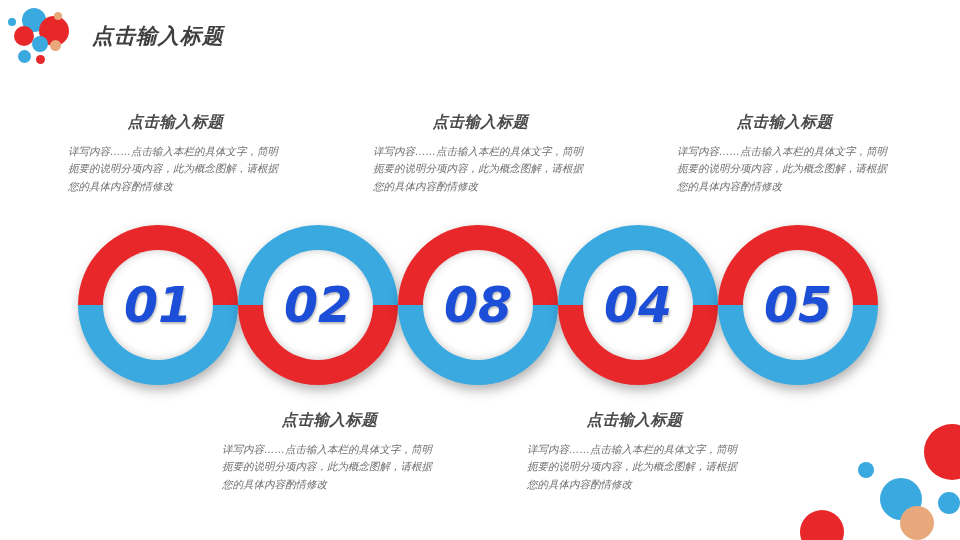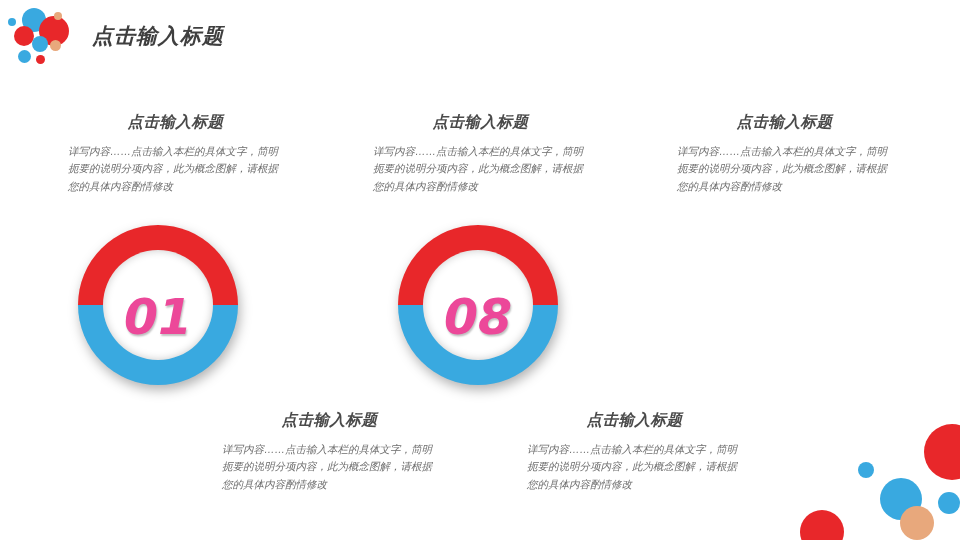--- a/index.html
+++ b/index.html
@@ -34,23 +34,23 @@
   }
 
   
   .rings{position:absolute;left:0;top:225px;width:960px;height:170px;}
   .ring{
     position:absolute;width:160px;height:160px;border-radius:50%;
     filter:drop-shadow(2px 5px 6px rgba(0,0,0,.30));
   }
   .ring .half{position:absolute;width:160px;height:160px;border-radius:50%;}
   .ring .num{
-    position:absolute;left:0;top:12px;width:160px;height:160px;
+    position:absolute;left:0;top:0;width:160px;height:160px;
     display:flex;align-items:center;justify-content:center;
-    font-size:49px;font-weight:bold;color:#ec4899;
+    font-size:49px;font-weight:bold;color:#1d4ed8;
     font-family:"DejaVu Sans",sans-serif;
     text-shadow:1px 2px 2px rgba(0,0,0,.25);
   }
 
   
   .deco i{position:absolute;border-radius:50%;display:block;}
 </style>
 </head>
 <body>
 
@@ -88,29 +88,47 @@
 
   <div class="rings">
 
     <div class="ring" style="left:78px;top:0;">
       <div class="half" style="background:#e8272a;clip-path:inset(0 0 50% 0);"></div>
       <div class="half" style="background:#39a9e0;clip-path:inset(50% 0 0 0);"></div>
       <div class="half" style="left:25px;top:25px;width:110px;height:110px;background:#fff;box-shadow:inset 0 0 8px rgba(0,0,0,.22);"></div>
       <div class="num">01</div>
     </div>
 
+    <div class="ring" style="left:238px;top:0;">
+      <div class="half" style="background:#39a9e0;clip-path:inset(0 0 50% 0);"></div>
+      <div class="half" style="background:#e8272a;clip-path:inset(50% 0 0 0);"></div>
+      <div class="half" style="left:25px;top:25px;width:110px;height:110px;background:#fff;box-shadow:inset 0 0 8px rgba(0,0,0,.22);"></div>
+      <div class="num">02</div>
+    </div>
 
     <div class="ring" style="left:398px;top:0;">
       <div class="half" style="background:#e8272a;clip-path:inset(0 0 50% 0);"></div>
       <div class="half" style="background:#39a9e0;clip-path:inset(50% 0 0 0);"></div>
       <div class="half" style="left:25px;top:25px;width:110px;height:110px;background:#fff;box-shadow:inset 0 0 8px rgba(0,0,0,.22);"></div>
       <div class="num">08</div>
     </div>
 
+    <div class="ring" style="left:558px;top:0;">
+      <div class="half" style="background:#39a9e0;clip-path:inset(0 0 50% 0);"></div>
+      <div class="half" style="background:#e8272a;clip-path:inset(50% 0 0 0);"></div>
+      <div class="half" style="left:25px;top:25px;width:110px;height:110px;background:#fff;box-shadow:inset 0 0 8px rgba(0,0,0,.22);"></div>
+      <div class="num">04</div>
+    </div>
 
+    <div class="ring" style="left:718px;top:0;">
+      <div class="half" style="background:#e8272a;clip-path:inset(0 0 50% 0);"></div>
+      <div class="half" style="background:#39a9e0;clip-path:inset(50% 0 0 0);"></div>
+      <div class="half" style="left:25px;top:25px;width:110px;height:110px;background:#fff;box-shadow:inset 0 0 8px rgba(0,0,0,.22);"></div>
+      <div class="num">05</div>
+    </div>
   </div>
 
   <div class="tbox" style="left:222px;top:410px;">
     <div class="t-title">点击输入标题</div>
     <div class="t-body">详写内容……点击输入本栏的具体文字，简明扼要的说明分项内容，此为概念图解，请根据您的具体内容酌情修改</div>
   </div>
 
   <div class="tbox" style="left:527px;top:410px;">
     <div class="t-title">点击输入标题</div>
     <div class="t-body">详写内容……点击输入本栏的具体文字，简明扼要的说明分项内容，此为概念图解，请根据您的具体内容酌情修改</div>

